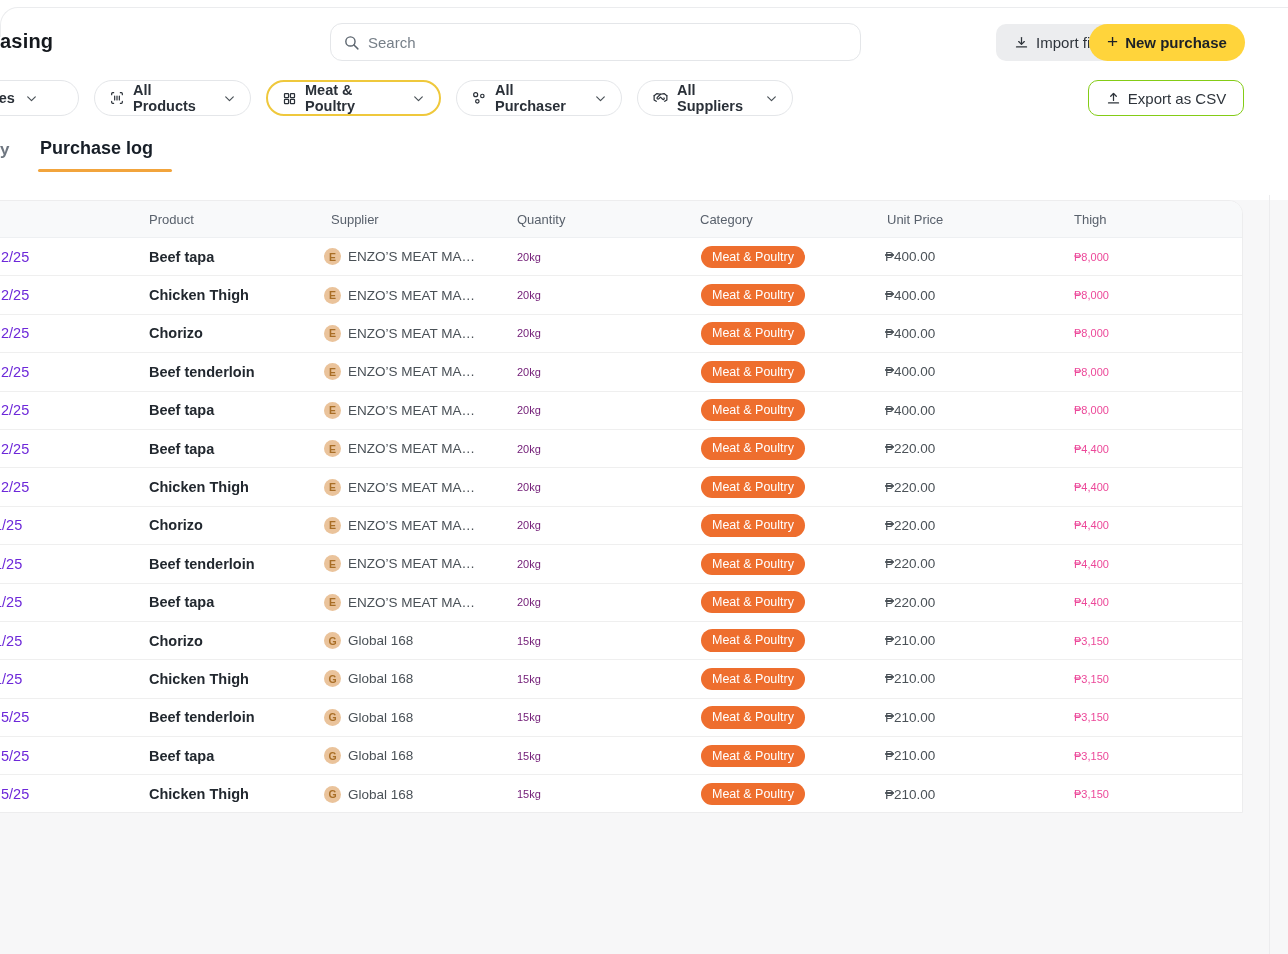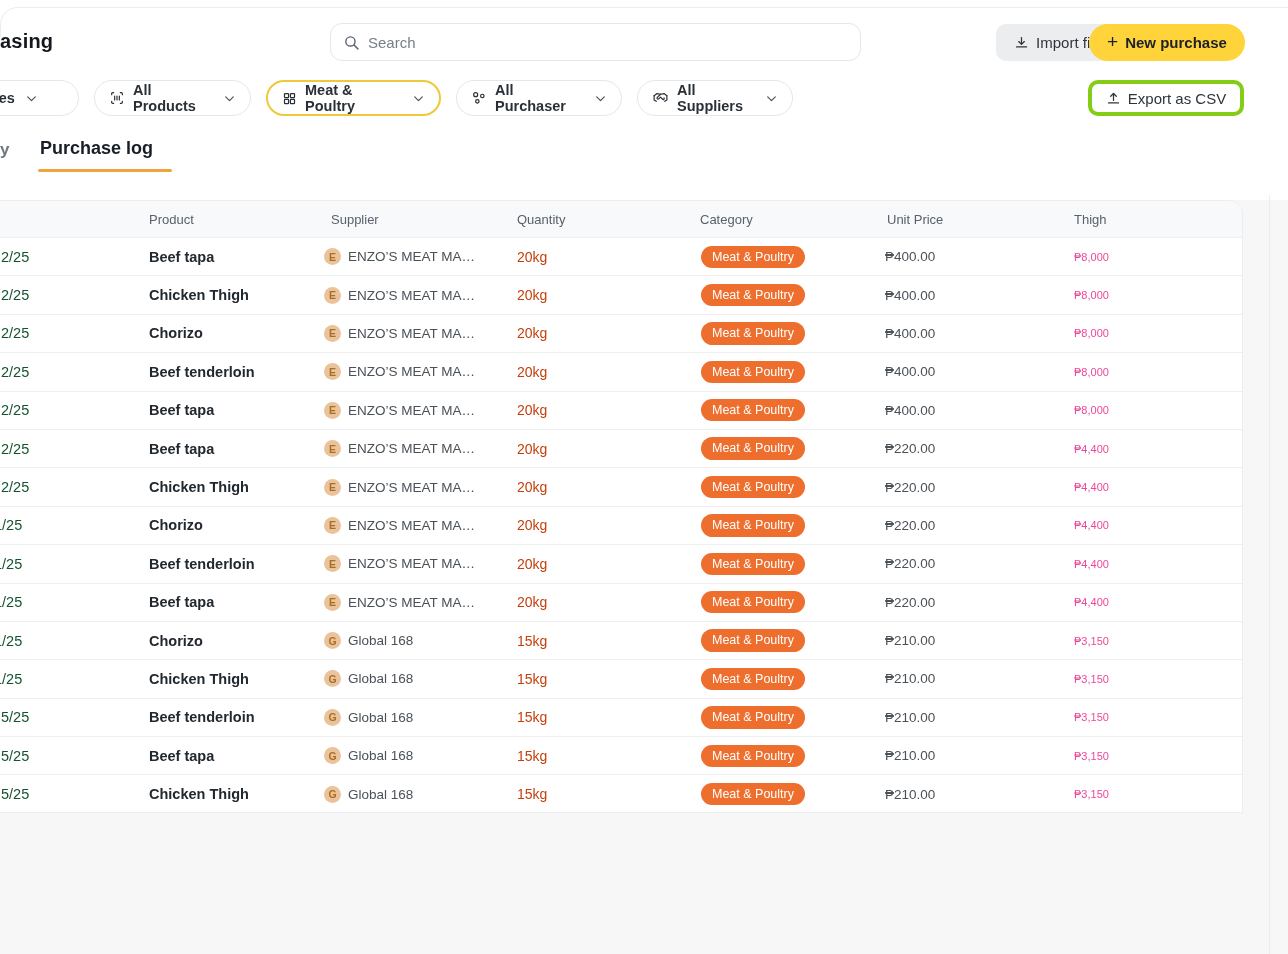--- a/index.html
+++ b/index.html
@@ -29,21 +29,21 @@
     font-family:"Liberation Sans","DejaVu Sans",sans-serif;}
   .search input::placeholder{color:#767f88;}
   .btn{display:flex;align-items:center;gap:7px;justify-content:center;cursor:pointer;
     font-size:15px;white-space:nowrap;}
   .btn-import{position:absolute;left:952px;top:24px;width:124px;height:37px;
     background:#ecedef;border-radius:10px;color:#2e343b;font-weight:500;margin-left:44px;}
   .btn-new{position:absolute;left:1089px;top:24px;width:156px;height:37px;
     background:var(--yellow);border-radius:19px;color:#1d2127;font-weight:600;}
   .btn-new .plus{font-size:19px;font-weight:500;line-height:1;margin-top:-2px;}
   .btn-export{position:absolute;left:1088px;top:80px;width:156px;height:36px;
-    background:#fff;border:4px solid #84cc16;border-radius:10px;color:#2e343b;font-weight:500;}
+    background:#fff;border:1px solid #84cc16;border-radius:10px;color:#2e343b;font-weight:500;}
   
   .chip{position:absolute;top:80px;height:36px;background:#fff;border:1px solid #e4e6e9;
     border-radius:18px;display:flex;align-items:center;gap:8px;padding:0 14px;
     font-size:14.5px;font-weight:600;color:#2a3038;cursor:pointer;}
   .chip .chev{margin-left:2px;}
   .chip-dates{left:-52px;width:131px;padding-left:28px;}
   .chip-products{left:94px;width:157px;align-items:center;}
   .chip-category{left:266px;width:175px;border:2px solid var(--chip-active);}
   .chip-purchaser{left:456px;width:166px;}
   .chip-suppliers{left:637px;width:156px;}
@@ -55,27 +55,27 @@
   
   .lower-bg{position:absolute;left:0;top:200px;right:0;bottom:0;background:#f7f7f8;}
   .card{position:absolute;left:-20px;top:200px;width:1263px;height:613px;background:#fff;
     border:1px solid #ededee;border-top-right-radius:14px;overflow:hidden;}
   .thead{position:relative;height:37px;background:#f8f9fa;border-bottom:1px solid #eef0f2;}
   .th{position:absolute;top:0;height:37px;display:flex;align-items:center;
     font-size:13px;font-weight:500;color:#59616c;}
   .rows{position:relative;}
   .tr{position:relative;height:38.4px;border-bottom:1px solid #efefef;background:#fff;cursor:pointer;}
   .td{position:absolute;top:0;bottom:0;display:flex;align-items:center;}
-  .td-date{left:20px;font-size:14.5px;color:#14532d;}
+  .td-date{left:20px;font-size:14.5px;color:#6d28d9;}
   .td-date.clip{margin-left:-7px;}
   .td-product{left:168px;font-size:14.5px;font-weight:600;color:#22282f;}
   .td-supplier{left:343px;gap:7px;font-size:13.5px;color:#4a5157;}
   .avatar{width:17px;height:17px;border-radius:50%;background:var(--avatar-bg);color:var(--avatar-tx);
     display:flex;align-items:center;justify-content:center;font-size:10.5px;font-weight:700;flex:0 0 auto;}
-  .td-qty{left:536px;font-size:14px;color:#c2410c;}
+  .td-qty{left:536px;font-size:11px;color:#701a75;}
   .td-cat{left:720px;}
   .badge{background:var(--badge);color:#fff;font-size:12.5px;font-weight:500;
     padding:4px 11px;border-radius:12px;line-height:1.15;}
   .td-unit{left:904px;font-size:13.5px;color:#4a5157;}
   .td-total{left:1093px;font-size:11px;color:#ec4899;}
   .scroll-line{position:absolute;left:1269px;top:195px;bottom:0;width:1px;background:#ececee;}
   svg{display:block;}
 </style>
 </head>
 <body>

